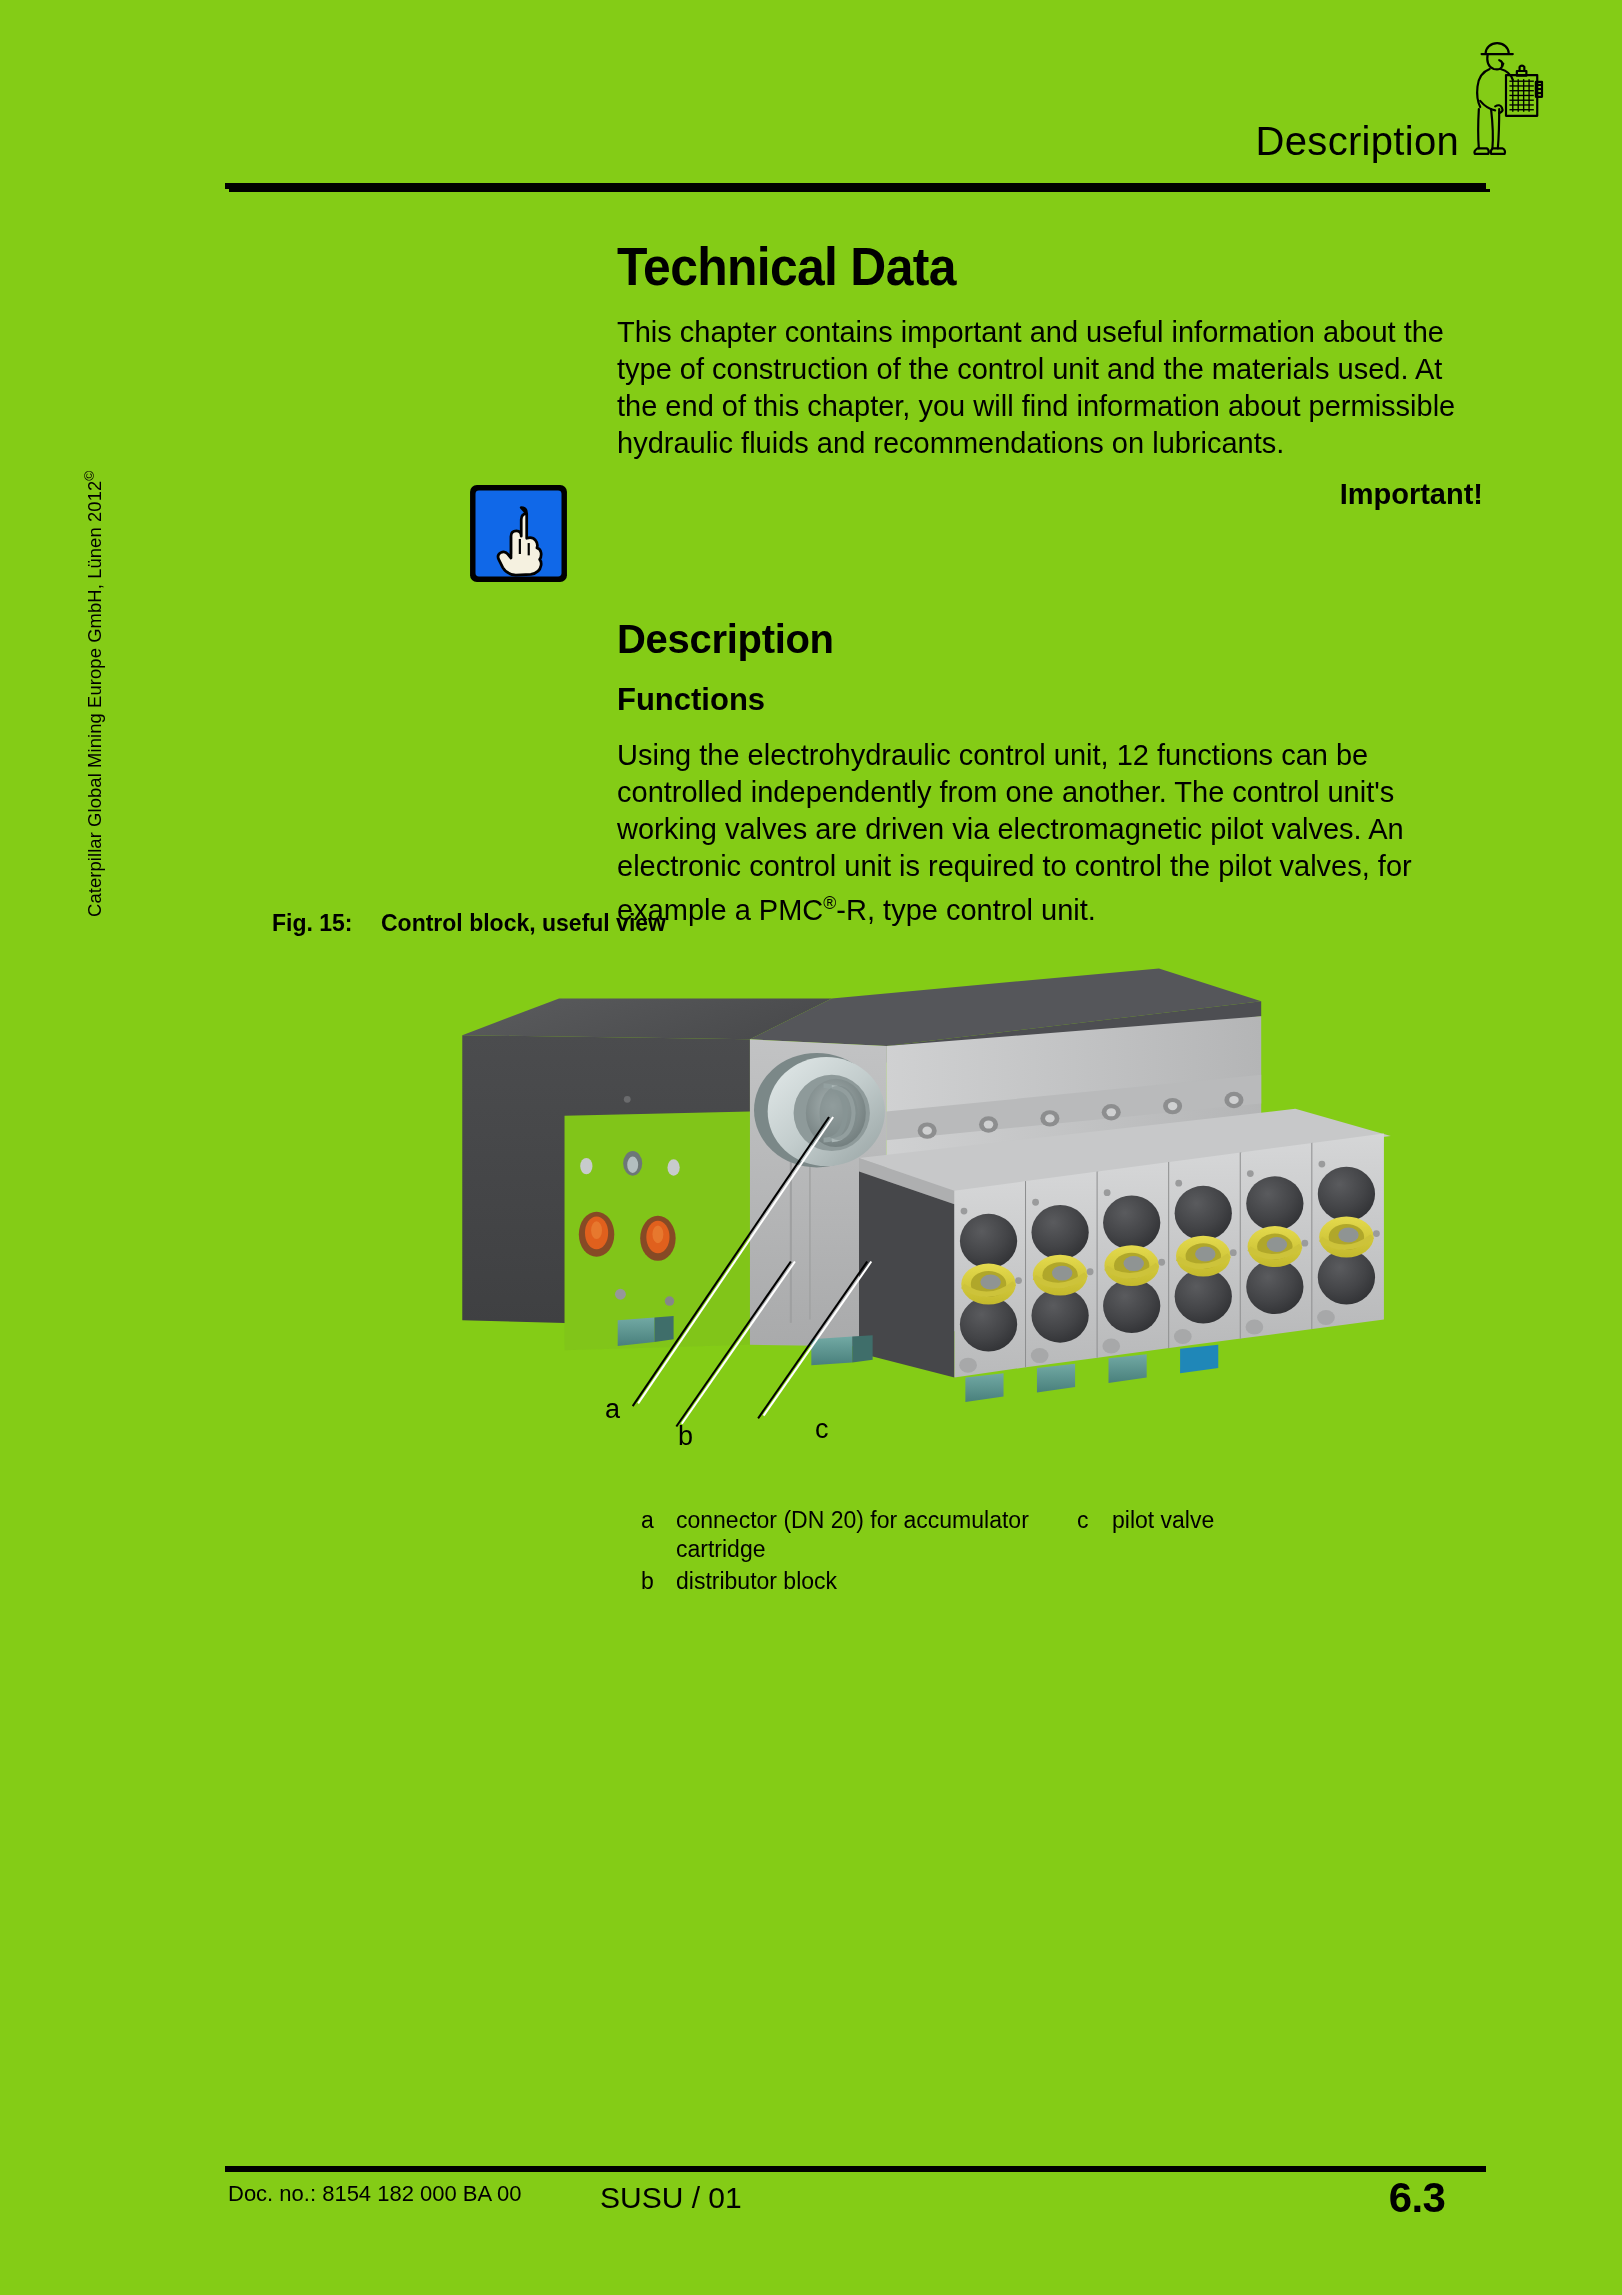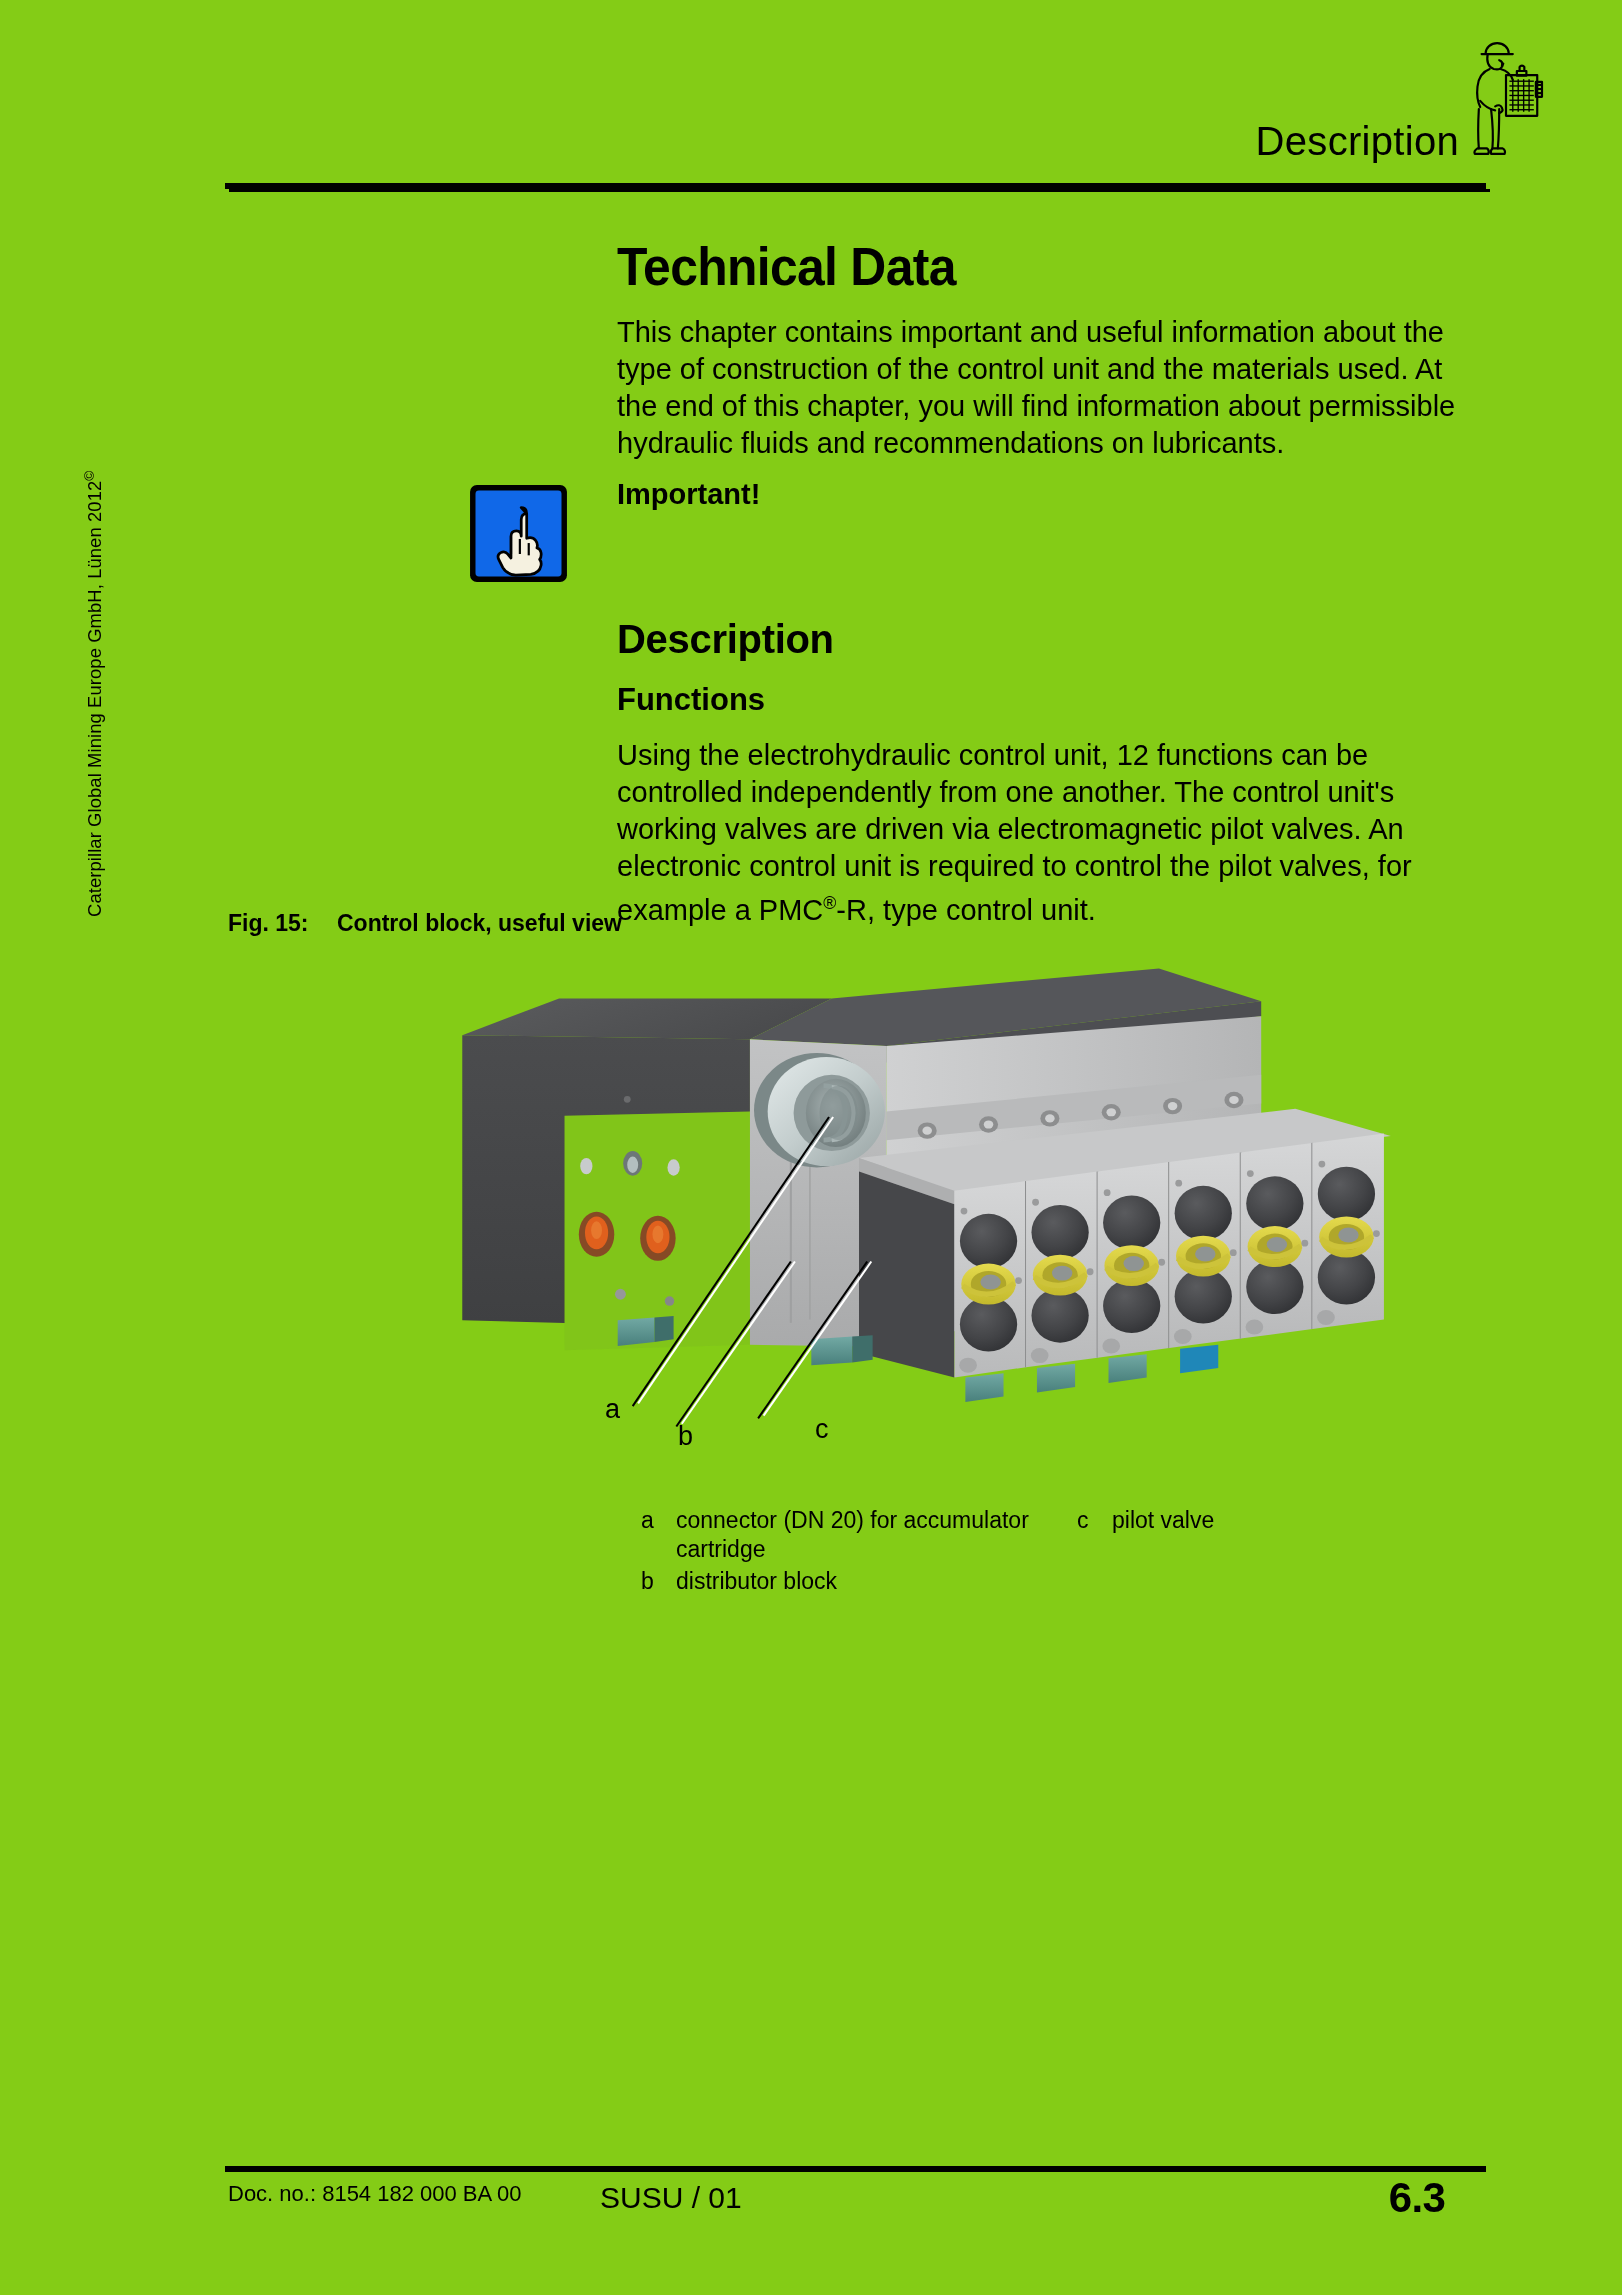--- a/index.html
+++ b/index.html
@@ -85,20 +85,21 @@
     height: 101px;
   }
   #note-body {
     top: 477px;
     width: 866px;
   }
   #note-title {
     font-size: 29px;
     line-height: 35px;
     font-weight: bold;
+    text-align: right;
   }
   #note-text {
     font-size: 29px;
     line-height: 35px;
     font-weight: bold;
     width: 845px;
   }
 
   #section-heading {
     top: 617px;
@@ -123,21 +124,21 @@
 
   
   #fig-caption {
     position: absolute;
     left: 228px;
     top: 910px;
     font-size: 23px;
     font-weight: bold;
     white-space: pre;
   }
-  #fig-caption .fig-no { display: inline-block; width: 109px; }
+  #fig-caption .fig-no { display: inline-block; width: 109px; margin-left: 44px; }
 
   
   #side-copyright {
     position: absolute;
     left: 82px;
     top: 917px;
     width: 477px;
     font-size: 18.4px;
     letter-spacing: 0.1px;
     transform: rotate(-90deg);

